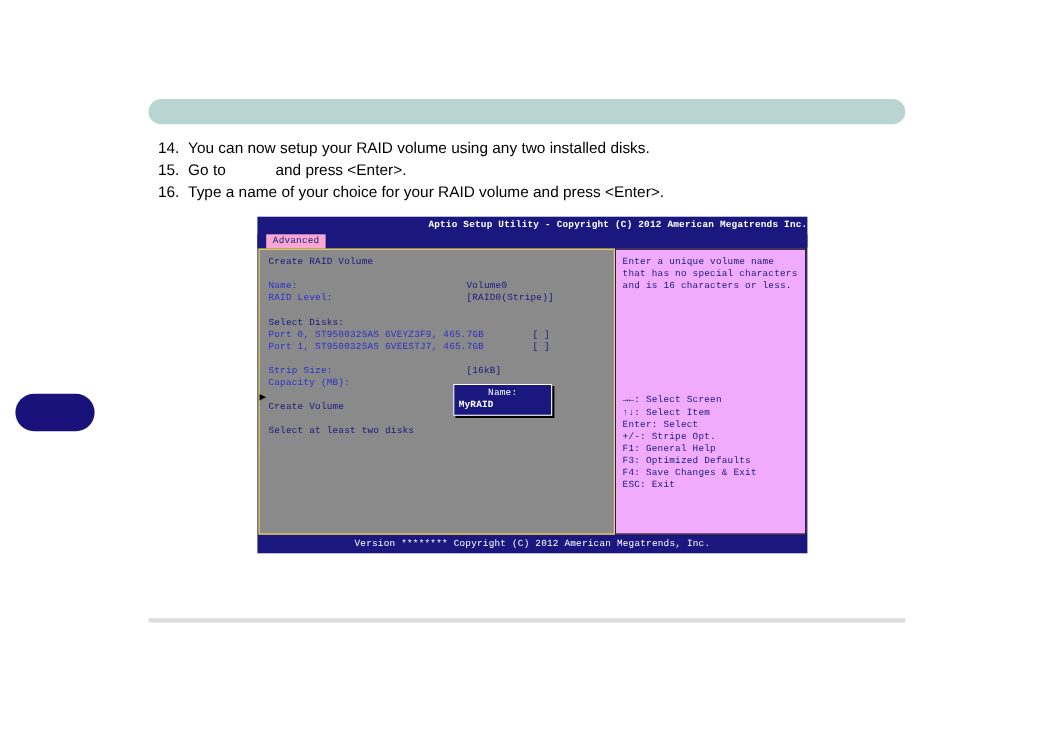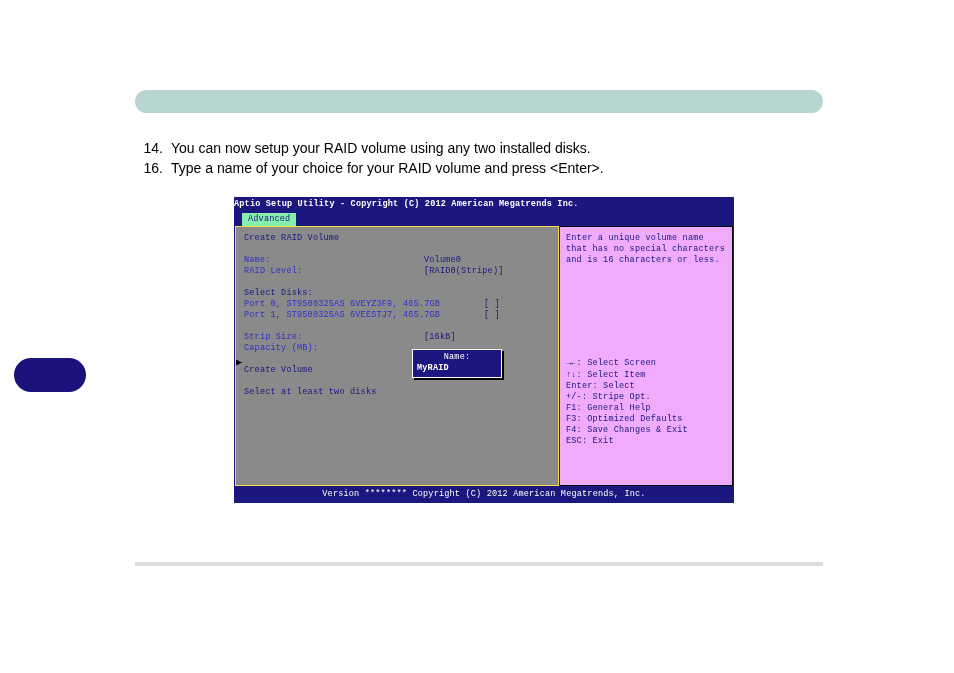--- a/index.html
+++ b/index.html
@@ -1,28 +1,28 @@
 <!DOCTYPE html>
 <html><head>
 <meta charset="utf-8">
 <style>
   html,body{margin:0;padding:0;background:#fff;font-family:Arial,Helvetica,sans-serif;font-size:14px;color:#000;}
   .page{position:relative;width:954px;height:673px;box-sizing:border-box;padding:85px 0 0 0;}
   .teal-bar{position:absolute;left:135px;top:90px;width:688px;height:23px;background:#b9d5d2;border-radius:12px;}
-  .instr{position:absolute;left:135px;top:139px;width:688px;}
+  .instr{position:absolute;left:135px;top:125px;width:688px;}
   .instr .row{display:flex;line-height:18px;margin-bottom:2px;}
   .instr .num{width:28px;text-align:right;margin-right:8px;}
   .instr .txt{flex:1;}
   .side-pill{position:absolute;left:14px;top:358px;width:72px;height:34px;background:#19127a;border-radius:17px;}
   .bottom-rule{position:absolute;left:135px;top:562px;width:688px;height:0;border-top:4px solid #ddd;}
   
   .bios{position:absolute;left:234px;top:197px;width:500px;height:306px;background:#1a187e;font-family:"Courier New",monospace;font-size:8.5px;line-height:11px;letter-spacing:0.2px;color:#dcdcdc;}
-  .bios .title{height:14px;text-align:left;color:#fff;font-weight:bold;padding-top:2px;}
+  .bios .title{height:14px;text-align:right;color:#fff;font-weight:bold;padding-top:2px;}
   .bios .tabbar{height:12px;background:#1a187e;}
-  .bios .tab{display:inline-block;background:#86efac;color:#1a187e;padding:1px 6px;margin-left:8px;font-weight:normal;}
+  .bios .tab{display:inline-block;background:#f9a8d4;color:#1a187e;padding:1px 6px;margin-left:8px;font-weight:normal;}
   .bios .body{display:flex;height:262px;}
   .leftpane{flex:0 0 310px;background:#8a8a8a;border:1px solid #fde047;margin:1px 1px 1px 1px;padding:6px 4px 4px 8px;color:#1a187e;position:relative;}
   .rightpane{flex:1;background:#f0abfc;border:1px solid #000;border-left:none;margin:1px 1px 1px 0;padding:6px 6px 4px 6px;color:#1a187e;position:relative;}
   .leftpane .line{display:flex;min-height:11px;}
   .leftpane .lbl{flex:0 0 180px;}
   .leftpane .val{color:#1a187e;}
   .hdr{color:#1a187e;margin-top:0;}
   .field-blue{color:#3030cc;}
   .arrow{position:absolute;left:0px;top:130px;color:#000;font-size:10px;}
   
@@ -38,20 +38,28 @@
 </head>
 <body>
 <div class="page">
 
   <div class="teal-bar"></div>
 
   <div class="instr">
     <div class="row">
       <div class="num">14.</div>
       <div class="txt">You can now setup your RAID volume using any two installed disks.</div>
+    </div>
+    <div class="row">
+      <div class="num">15.</div>
+      <div class="txt">
+        <span>Go to </span>
+        <span style="visibility:hidden">Name</span>
+        <span> and press &lt;Enter&gt;.</span>
+      </div>
     </div>
     <div class="row">
       <div class="num">16.</div>
       <div class="txt">Type a name of your choice for your RAID volume and press &lt;Enter&gt;.</div>
     </div>
   </div>
 
   <div class="side-pill"></div>
   <div class="bottom-rule"></div>
 

